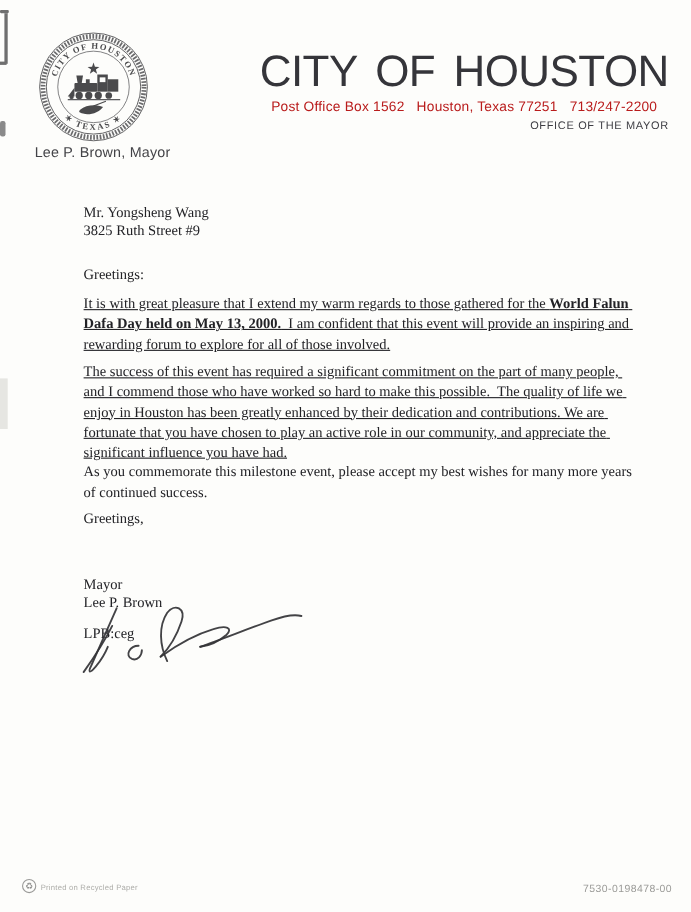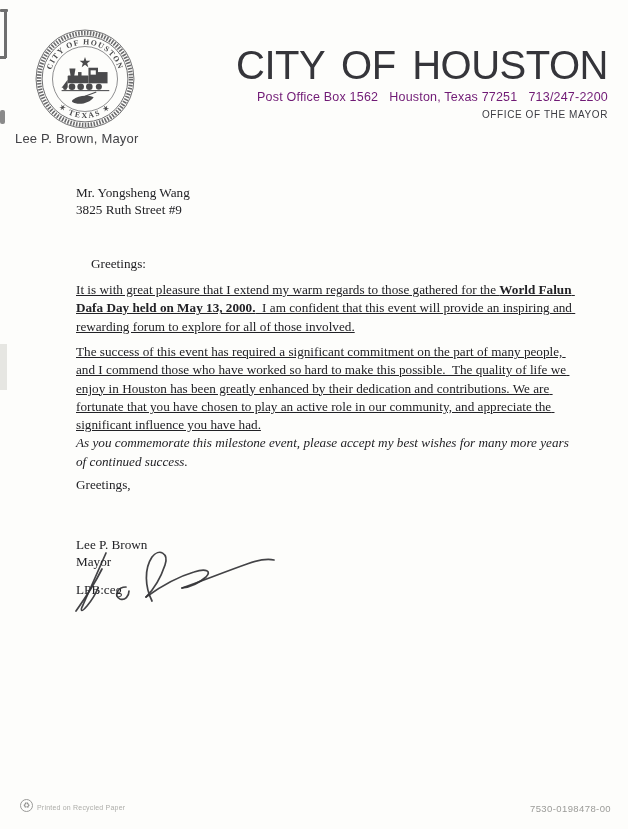--- a/index.html
+++ b/index.html
@@ -18,43 +18,43 @@
   .a-top-dash { left: 0; top: 9px; width: 8px; height: 3px; border-radius: 1px; }
   .a-vert { left: 4px; top: 12px; width: 3px; height: 46px; }
   .a-foot { left: 0; top: 56px; width: 6px; height: 3px; }
   .a-blob { left: 0; top: 110px; width: 5px; height: 14px; background: #8a8a8a; border-radius: 2px; }
   .a-strip { left: 0; top: 344px; width: 7px; height: 46px; background: #e6e6e2; }
 
   
   .seal { position: absolute; left: 33px; top: 26px; width: 104px; height: 106px; }
   .seal-caption {
     position: absolute; left: 15px; top: 131px; width: 140px;
-    text-align: left; font-size: 13px; letter-spacing: .2px; color: #434347;
+    text-align: right; font-size: 13px; letter-spacing: .2px; color: #434347;
   }
   .masthead { position: absolute; top: 44px; right: 20px; text-align: right; color: #35353a; }
   .masthead-title {
     font-size: 40px; font-weight: 400; line-height: 1.05;
     letter-spacing: -0.5px; word-spacing: 6px; white-space: pre;
   }
-  .masthead-address { margin-top: 4px; font-size: 12.5px; letter-spacing: .2px; white-space: pre; color: #701a75; }
+  .masthead-address { margin-top: 4px; font-size: 12.5px; letter-spacing: .2px; white-space: pre; color: #b91c1c; text-align: center; }
   .masthead-office { margin-top: 5px; font-size: 10px; letter-spacing: .6px; color: #3c3c42; }
 
   
   .letter {
     position: absolute; left: 76px; top: 184px; width: 504px;
     font-family: "Liberation Serif", serif;
     font-size: 13.2px; line-height: 18.3px; color: #222226;
   }
   .date { margin-bottom: 42px; }
-  .recipient { line-height: 17.4px; margin-bottom: 36px; }
-  .salutation { margin-bottom: 8px; margin-left: 15px; }
+  .recipient { line-height: 17.4px; margin-bottom: 22px; }
+  .salutation { margin-bottom: 8px; }
   .para { white-space: pre-wrap; }
   .p1 { margin-bottom: 7px; text-decoration: underline; }
   .p2 { margin-bottom: 0; text-decoration: underline; }
-  .p3 { margin-bottom: 5px; font-style: italic; }
+  .p3 { margin-bottom: 5px; }
   .bold { font-weight: bold; }
   .signer-block { margin-top: 42px; line-height: 17px; }
   .reference { margin-top: 11px; }
 
   .signature { position: absolute; left: 62px; top: 543px; width: 225px; height: 70px; }
   .signature path { fill: none; stroke: #333336; stroke-width: 1.7; stroke-linecap: round; opacity: .92; }
 
   
   .seal .ink { fill: #4a4a4c; }
   .seal text { font-family: "Liberation Serif", serif; font-weight: bold; fill: #4a4a4c; }
@@ -136,22 +136,22 @@
     <div class="recipient">
       <div>Mr. Yongsheng Wang</div>
       <div>3825 Ruth Street #9</div>
     </div>
     <div class="salutation">Greetings:</div>
     <div class="para p1"><span>It is with great pleasure that I extend my warm regards to those gathered for the </span><span class="bold">World Falun Dafa Day held on May 13, 2000.</span><span>  I am confident that this event will provide an inspiring and rewarding forum to explore for all of those involved.</span></div>
     <div class="para p2">The success of this event has required a significant commitment on the part of many people, and I commend those who have worked so hard to make this possible.  The quality of life we enjoy in Houston has been greatly enhanced by their dedication and contributions. We are fortunate that you have chosen to play an active role in our community, and appreciate the significant influence you have had.</div>
     <div class="para p3">As you commemorate this milestone event, please accept my best wishes for many more years of continued success.</div>
     <div class="closing">Greetings,</div>
     <div class="signer-block">
+      <div>Mayor</div>
       <div>Lee P. Brown</div>
-      <div>Mayor</div>
     </div>
     <div class="reference">LPB:ceg</div>
   </div>
 
   <svg class="signature" viewBox="0 0 225 70">
     <path d="M44,10 C37,26 28,46 21,62 C18,68 19,70 25,63 C30,57 34,50 36,45"></path>
     <path d="M14,68 C24,54 34,38 40,26"></path>
     <path d="M64,44 C56,44 51,53 58,56 C63,58 67,53 67,48"></path>
     <path d="M90,58 C83,44 82,26 90,14 C97,5 107,10 103,22 C99,34 92,46 84,54"></path>
     <path d="M84,54 C98,44 115,34 132,29 C144,25 150,28 144,34 C137,40 128,44 120,45"></path>

